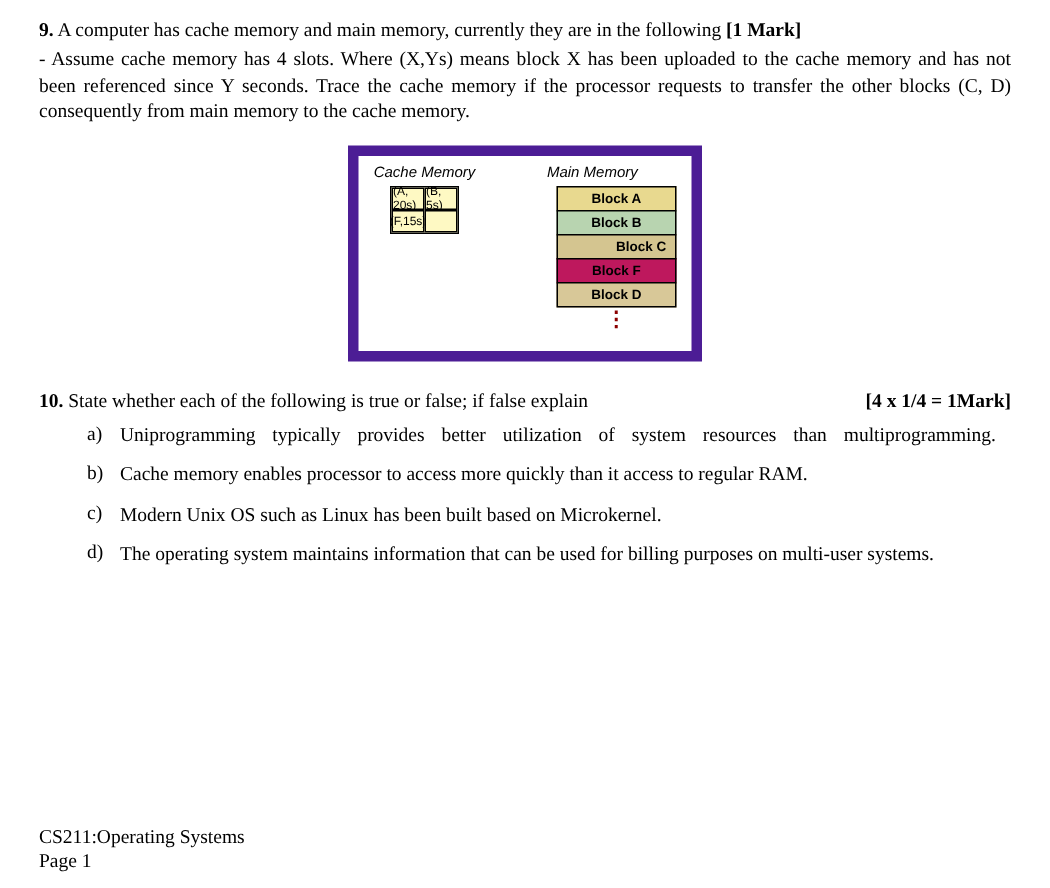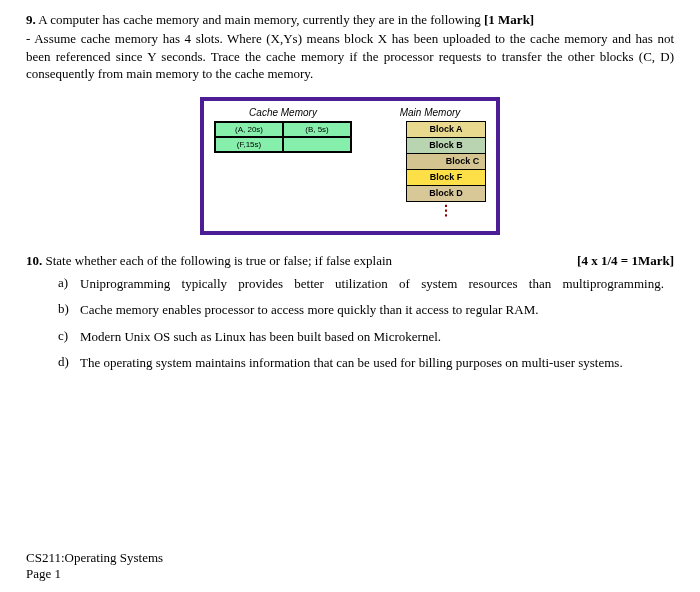--- a/index.html
+++ b/index.html
@@ -30,21 +30,21 @@
       text-align: justify;
       line-height: 1.35;
       margin-bottom: 14px;
     }
     .memory-diagram {
       display: flex;
       justify-content: center;
       margin: 10px 0 18px 0;
     }
     .diagram-container {
-      border: 4px solid #4c1d95;
+      border: 7px solid #4c1d95;
       padding: 6px 10px 10px 10px;
       display: flex;
       gap: 22px;
       align-items: flex-start;
       background: #fff;
     }
     .mem-section {
       display: flex;
       flex-direction: column;
       align-items: center;
@@ -55,29 +55,29 @@
       font-style: italic;
       margin-bottom: 3px;
     }
     .cache-grid {
       border: 1px solid #000;
     }
     .cache-row {
       display: flex;
     }
     .cache-cell {
-      width: 68px;
+      width: 22px;
       height: 15px;
       border: 1px solid #000;
       font-family: Arial, sans-serif;
       font-size: 8px;
       display: flex;
       align-items: center;
       justify-content: center;
-      background: #86efac;
+      background: #fef9c3;
     }
     .main-mem-stack {
       display: flex;
       flex-direction: column;
       margin-left: 32px;
     }
     .main-mem-cell {
       width: 80px;
       height: 17px;
       border: 1px solid #000;
@@ -85,21 +85,21 @@
       font-size: 9px;
       font-weight: bold;
       display: flex;
       align-items: center;
       justify-content: center;
       margin-bottom: -1px;
     }
     .block-a { background: #e8d98f; }
     .block-b { background: #b8d4b0; }
     .block-c { background: #d4c590; padding-left: 33px; }
-    .block-f { background: #fde047; }
+    .block-f { background: #be185d; }
     .block-d { background: #d8c898; }
     .dots {
       width: 80px;
       height: 20px;
       display: flex;
       align-items: center;
       justify-content: center;
       font-size: 14px;
       font-weight: bold;
       color: #8b0000;

